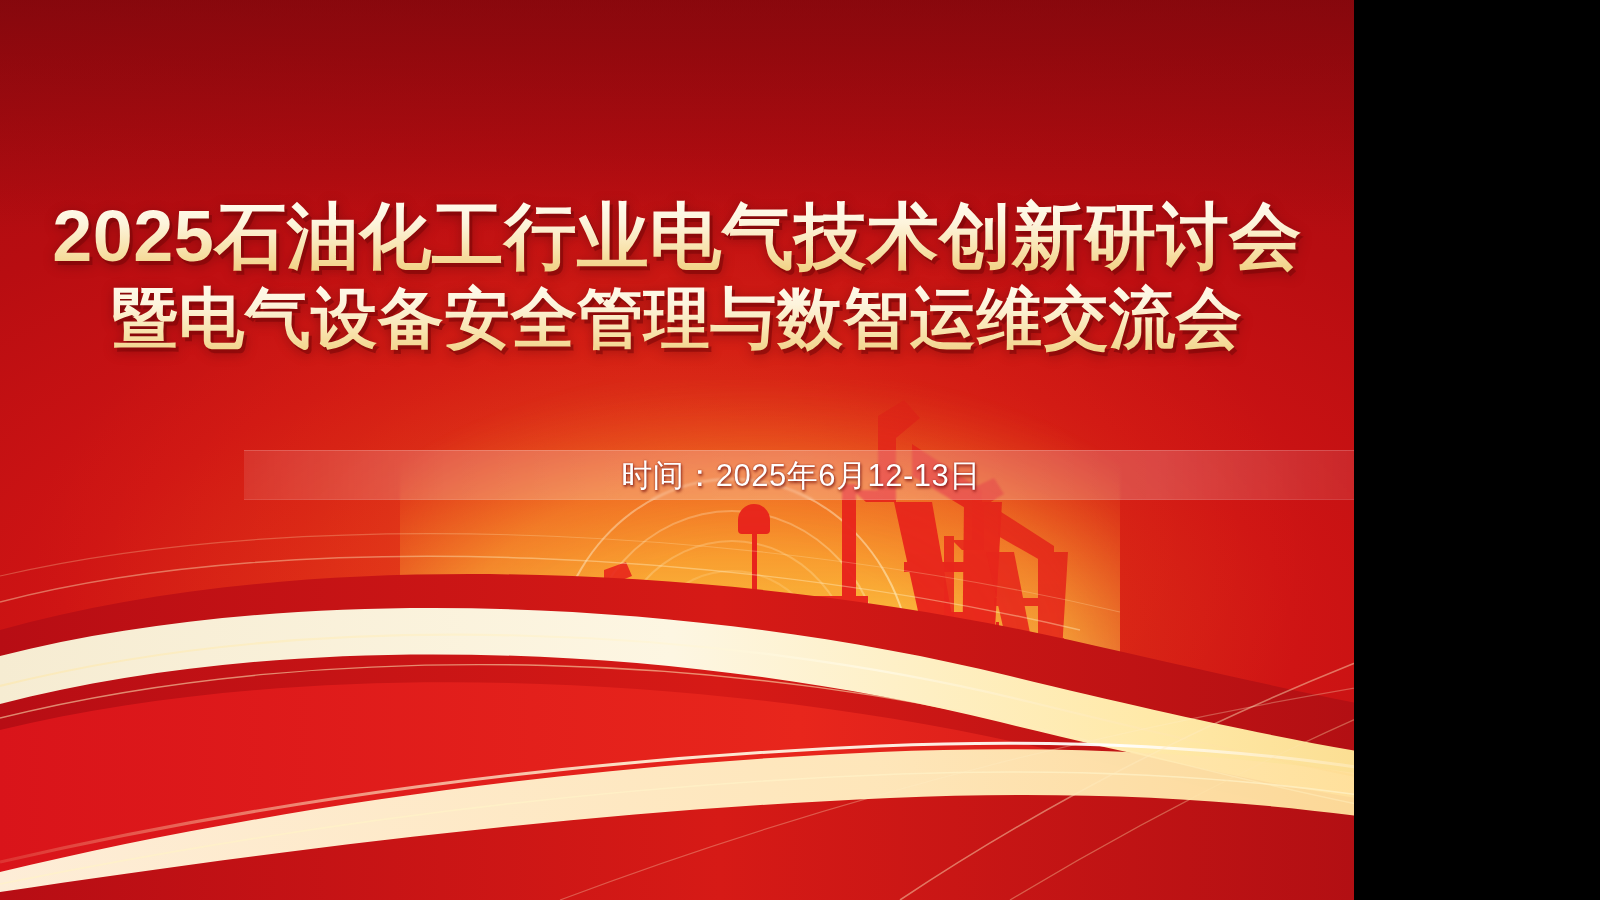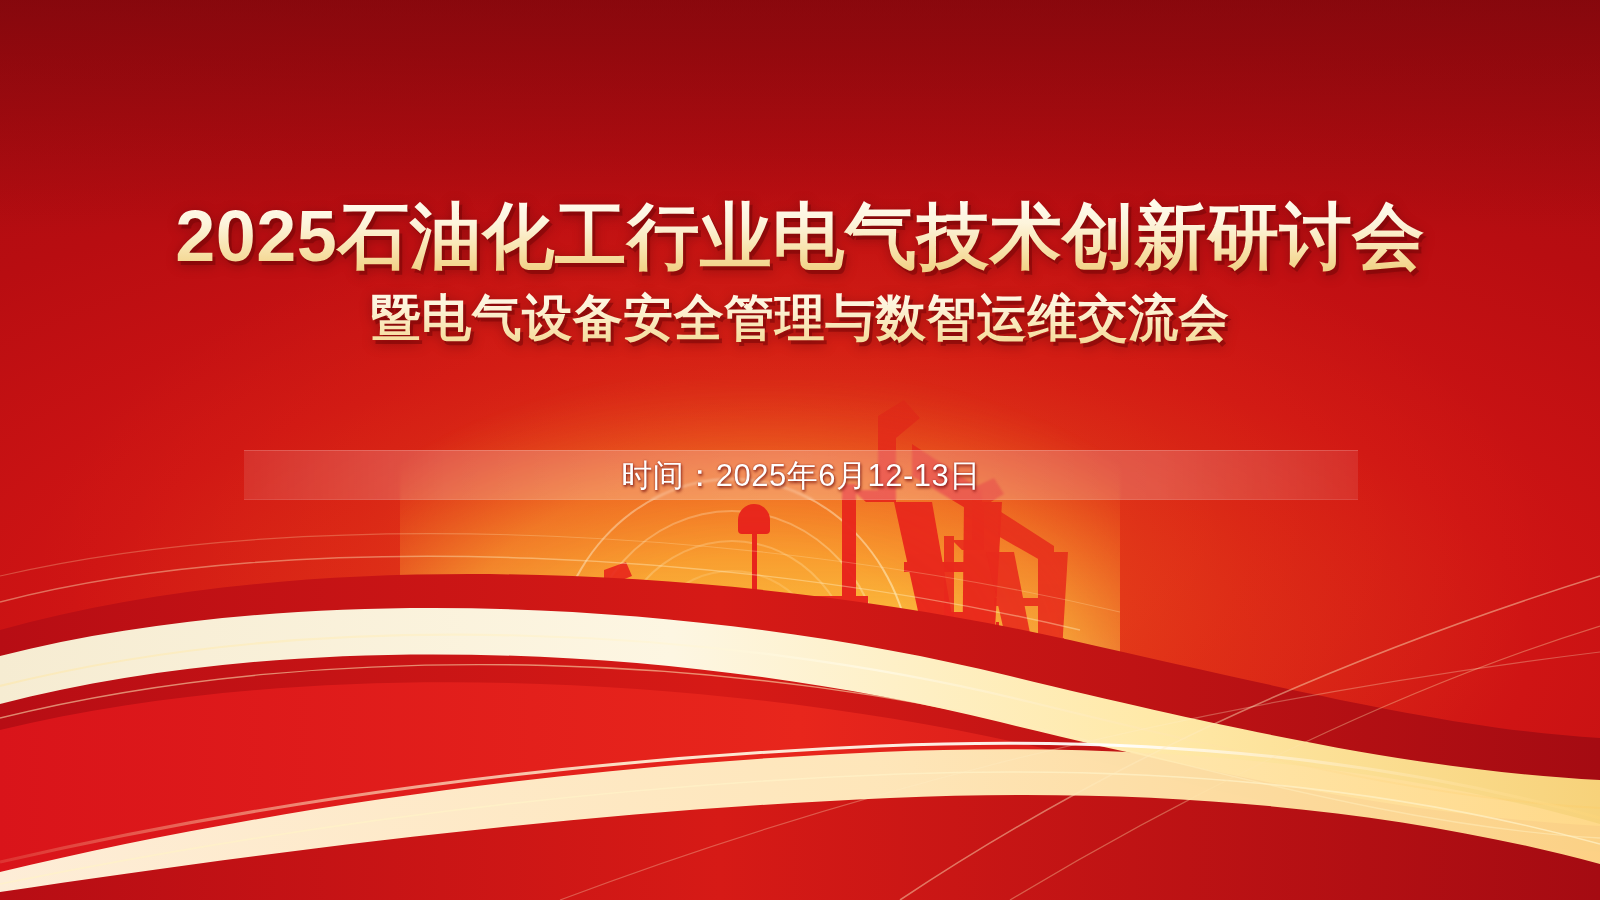--- a/index.html
+++ b/index.html
@@ -1,19 +1,19 @@
 <!DOCTYPE html>
 <html lang="zh"><head>
 <meta charset="utf-8">
 <title>Conference Banner</title>
 <style>
   html,body{margin:0;padding:0;background:#000;}
   #stage{
     position:relative;
-    width:1600px;height:900px;
+    width:1354px;height:900px;
     overflow:hidden;
     font-family:"Liberation Sans","DejaVu Sans",sans-serif;
     background:#c0121a;
   }
 
   
   .bg-base{
     position:absolute;inset:0;
     background:
       radial-gradient(ellipse 120% 90% at 50% 72%, #e8421f 0%, #de2a18 18%, #cf1414 38%, #b80d11 62%, #9d0a10 100%),
@@ -87,21 +87,21 @@
     font-weight:bold;
     letter-spacing:0.5px;
     background:linear-gradient(180deg,#fffdf2 0%,#fdf4dc 34%,#f8e3ad 66%,#f0cd7c 100%);
     -webkit-background-clip:text;
     background-clip:text;
     color:transparent;
     -webkit-text-fill-color:transparent;
     filter:drop-shadow(3px 4px 0 rgba(120,6,8,0.55)) drop-shadow(0 2px 6px rgba(90,4,6,0.45));
     white-space:nowrap;
   }
-  .t-line.l2{font-size:50px;line-height:84px;}
+  .t-line.l2{font-size:66px;line-height:84px;}
 
   
   .infobar{
     position:absolute;
     left:244px;top:450px;width:1114px;height:48px;
     background:linear-gradient(90deg,
       rgba(255,255,255,0.10) 0%,
       rgba(255,255,255,0.22) 18%,
       rgba(255,255,255,0.26) 50%,
       rgba(255,255,255,0.20) 82%,

